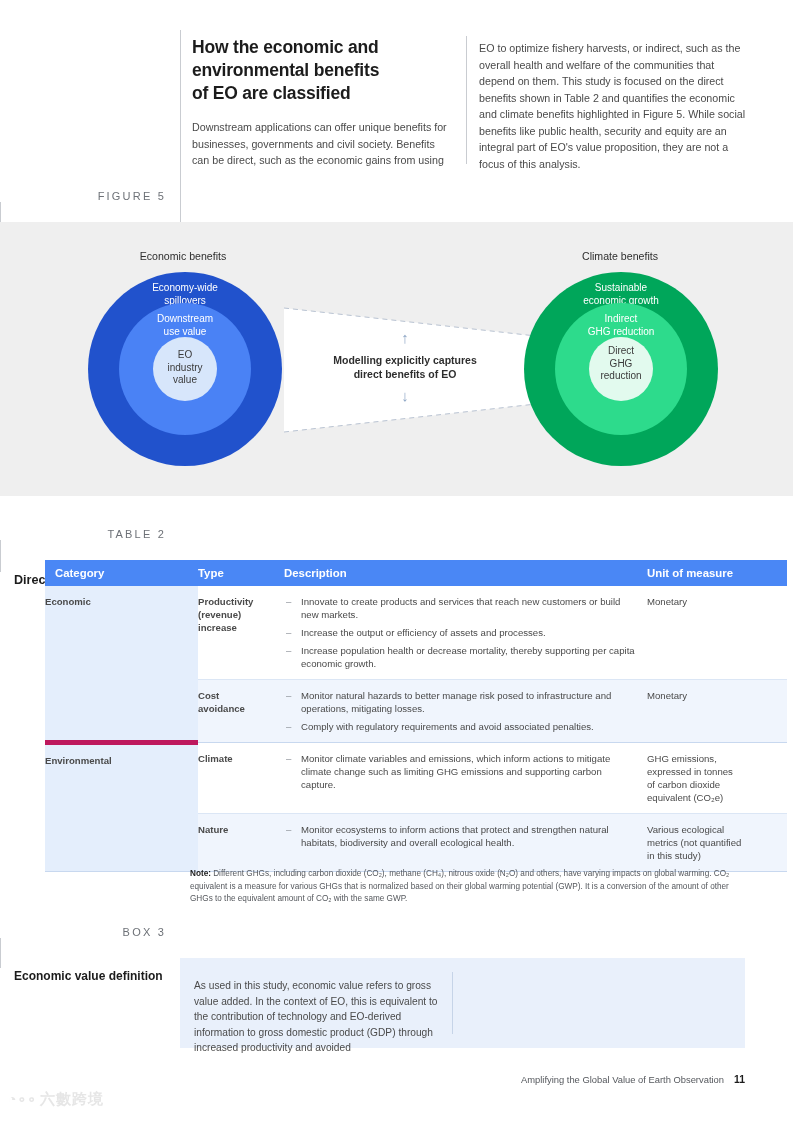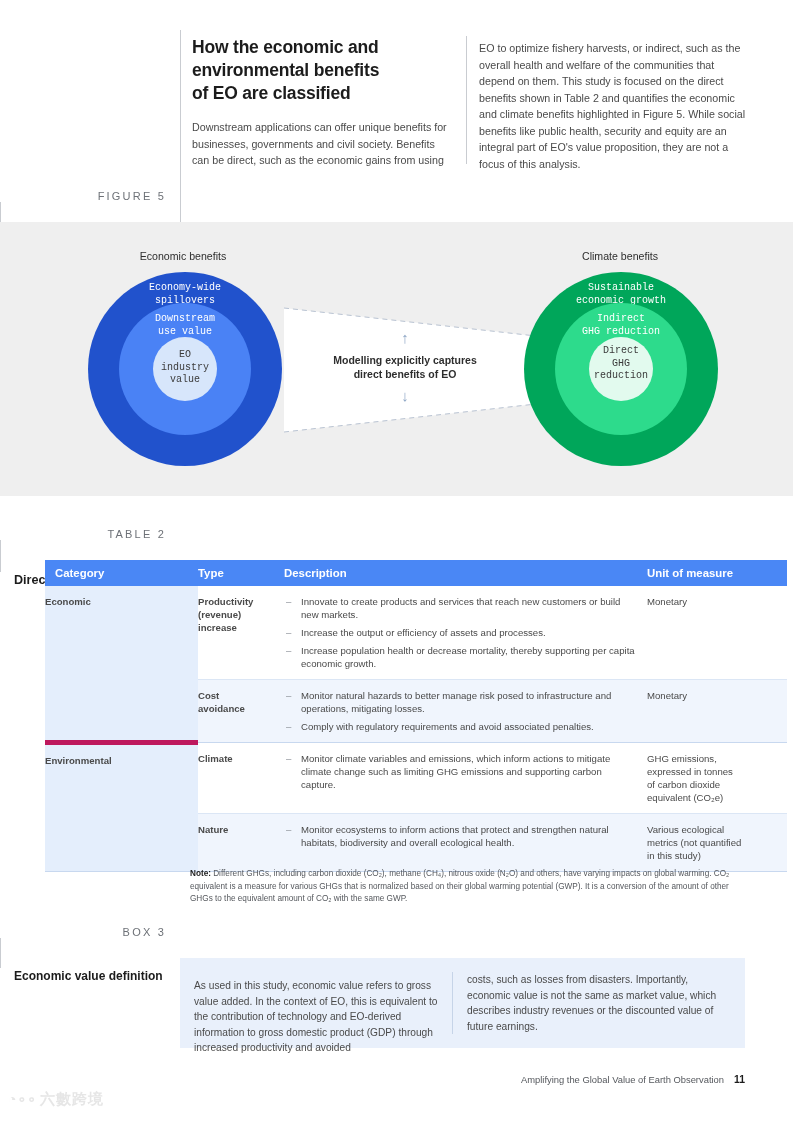--- a/index.html
+++ b/index.html
@@ -110,21 +110,20 @@
     position: absolute;
     border-radius: 50%;
   }
   .ring-text {
     position: absolute;
     left: 0; width: 100%;
     text-align: center;
     font-size: 10px;
     line-height: 12.5px;
     white-space: pre-line;
-    font-family: Liberation Mono, monospace;
   }
 
   
   #eco-outer {
     left: 88px; top: 272px; width: 194px; height: 194px;
     background: #2152cc;
   }
   #eco-outer-label { top: 10px; color: #ffffff; }
   #eco-mid {
     left: 119px; top: 303px; width: 132px; height: 132px;
@@ -464,21 +463,20 @@
 
 <div class="caption-row" id="box3-caption">
   <div class="caption-label">BOX 3</div>
   <div class="caption-sep"></div>
   <div class="caption-text">Economic value definition</div>
 </div>
 
 <div id="box3-body">
   <div id="box3-col-left">As used in this study, economic value refers to gross value added. In the context of EO, this is equivalent to the contribution of technology and EO-derived information to gross domestic product (GDP) through increased productivity and avoided</div>
   <div id="box3-col-rule"></div>
-  <div id="box3-col-right">costs, such as losses from disasters. Importantly, economic value is not the same as market value, which describes industry revenues or the discounted value of future earnings.</div>
 </div>
 
 <div id="footer">
   <span>Amplifying the Global Value of Earth Observation</span><span class="page-num">11</span>
 </div>
 
 <div id="watermark">
   <span class="mark-glyph">◔∘∘</span><span>六數跨境</span>
 </div>
 

